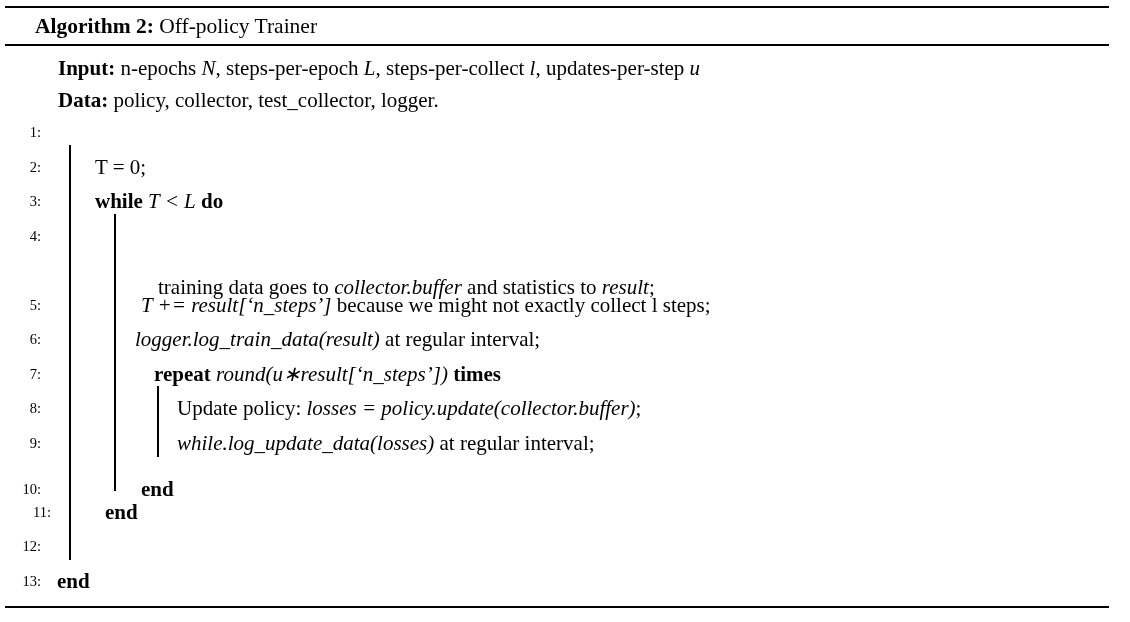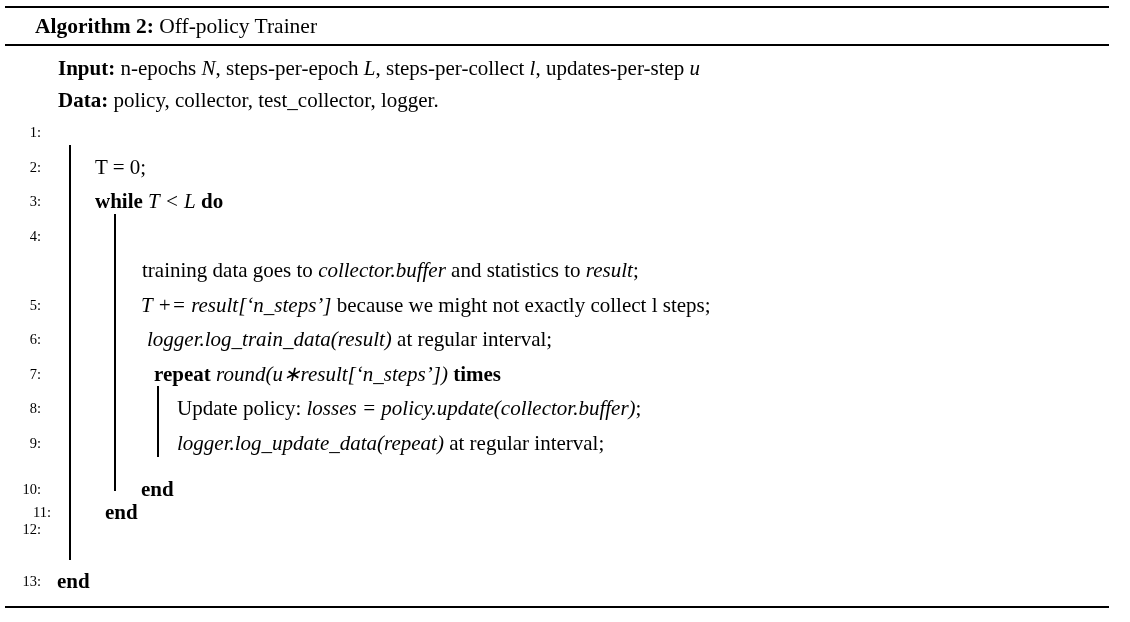--- a/index.html
+++ b/index.html
@@ -47,51 +47,51 @@
         <span class="content" style="left: 95px;"><span class="seg r">T = 0;</span></span>
       </div>
       <div class="row" style="top: 186px;">
         <span class="num">3:</span>
         <span class="content" style="left: 95px;"><span class="seg b">while </span><span class="seg i">T &lt; L</span><span class="seg b"> do</span></span>
       </div>
       <div class="row" style="top: 220.5px;">
         <span class="num">4:</span>
       </div>
       <div class="row" style="top: 255px;">
-        <span class="content" style="left: 142px;"><span class="seg r">training data goes to </span><span class="seg i">collector.buffer</span><span class="seg r"> and statistics to </span><span class="seg i">result</span><span class="seg r">;</span></span>
+        <span class="content" style="left: 158px; margin-top: 17px;"><span class="seg r">training data goes to </span><span class="seg i">collector.buffer</span><span class="seg r"> and statistics to </span><span class="seg i">result</span><span class="seg r">;</span></span>
       </div>
       <div class="row" style="top: 289.5px;">
         <span class="num">5:</span>
         <span class="content" style="left: 141px;"><span class="seg i">T += result[‘n_steps’]</span><span class="seg r"> because we might not exactly collect l steps;</span></span>
       </div>
       <div class="row" style="top: 324px;">
         <span class="num">6:</span>
-        <span class="content" style="left: 147px;"><span class="seg i">logger.log_train_data(result)</span><span class="seg r"> at regular interval;</span></span>
+        <span class="content" style="left: 135px;"><span class="seg i">logger.log_train_data(result)</span><span class="seg r"> at regular interval;</span></span>
       </div>
       <div class="row" style="top: 358.5px;">
         <span class="num">7:</span>
         <span class="content" style="left: 154px;"><span class="seg b">repeat </span><span class="seg i">round(u∗result[‘n_steps’])</span><span class="seg b"> times</span></span>
       </div>
       <div class="row" style="top: 393px;">
         <span class="num">8:</span>
         <span class="content" style="left: 177px;"><span class="seg r">Update policy: </span><span class="seg i">losses = policy.update(collector.buffer)</span><span class="seg r">;</span></span>
       </div>
       <div class="row" style="top: 427.5px;">
         <span class="num">9:</span>
-        <span class="content" style="left: 177px;"><span class="seg i">logger.log_update_data(repeat)</span><span class="seg r"> at regular interval;</span></span>
+        <span class="content" style="left: 177px;"><span class="seg i">while.log_update_data(losses)</span><span class="seg r"> at regular interval;</span></span>
       </div>
       <div class="row" style="top: 462px; margin-top: 12px;">
         <span class="num">10:</span>
         <span class="content" style="left: 141px;"><span class="seg b">end</span></span>
       </div>
       <div class="row" style="top: 496.5px; margin-left: 10px;">
         <span class="num">11:</span>
         <span class="content" style="left: 95px;"><span class="seg b">end</span></span>
       </div>
-      <div class="row" style="top: 514px;">
+      <div class="row" style="top: 531px;">
         <span class="num">12:</span>
       </div>
       <div class="row" style="top: 565.5px;">
         <span class="num">13:</span>
         <span class="content" style="left: 57px;"><span class="seg b">end</span></span>
       </div>
     </div>
   <div class="rule" style="top:606px"></div>
 </div>
 

